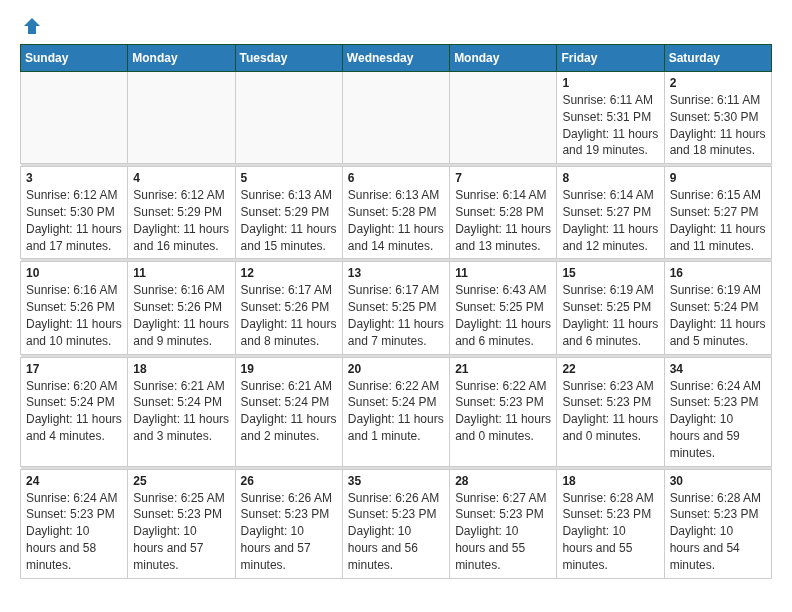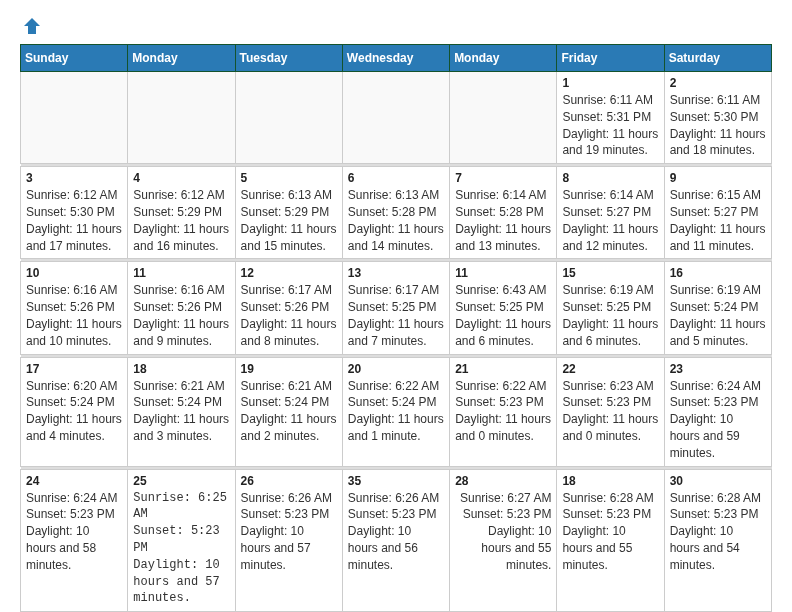--- a/index.html
+++ b/index.html
@@ -264,57 +264,57 @@
 Sunset: 5:23 PM
 Daylight: 11 hours and 0 minutes.</div>
         </td>
         <td>
           <span class="day-num">22</span>
           <div class="day-info" style="white-space: pre-line;">Sunrise: 6:23 AM
 Sunset: 5:23 PM
 Daylight: 11 hours and 0 minutes.</div>
         </td>
         <td>
-          <span class="day-num">23</span>
+          <span class="day-num">34</span>
           <div class="day-info" style="white-space: pre-line;">Sunrise: 6:24 AM
 Sunset: 5:23 PM
 Daylight: 10 hours and 59 minutes.</div>
         </td>
       </tr>
       <tr>
         <td colspan="7" style="padding: 1px 0px; background-color: rgb(221, 221, 221); border: none;"></td>
       </tr>
       <tr>
         <td>
           <span class="day-num">24</span>
           <div class="day-info" style="white-space: pre-line;">Sunrise: 6:24 AM
 Sunset: 5:23 PM
 Daylight: 10 hours and 58 minutes.</div>
         </td>
         <td>
           <span class="day-num">25</span>
-          <div class="day-info" style="white-space: pre-line; font-family: Liberation Mono, monospace;">Sunrise: 6:25 AM
+          <div class="day-info" style="white-space: pre-line;">Sunrise: 6:25 AM
 Sunset: 5:23 PM
 Daylight: 10 hours and 57 minutes.</div>
         </td>
         <td>
           <span class="day-num">26</span>
           <div class="day-info" style="white-space: pre-line;">Sunrise: 6:26 AM
 Sunset: 5:23 PM
 Daylight: 10 hours and 57 minutes.</div>
         </td>
         <td>
           <span class="day-num">35</span>
           <div class="day-info" style="white-space: pre-line;">Sunrise: 6:26 AM
 Sunset: 5:23 PM
 Daylight: 10 hours and 56 minutes.</div>
         </td>
         <td>
           <span class="day-num">28</span>
-          <div class="day-info" style="white-space: pre-line; text-align: right;">Sunrise: 6:27 AM
+          <div class="day-info" style="white-space: pre-line;">Sunrise: 6:27 AM
 Sunset: 5:23 PM
 Daylight: 10 hours and 55 minutes.</div>
         </td>
         <td>
           <span class="day-num">18</span>
           <div class="day-info" style="white-space: pre-line;">Sunrise: 6:28 AM
 Sunset: 5:23 PM
 Daylight: 10 hours and 55 minutes.</div>
         </td>
         <td>

